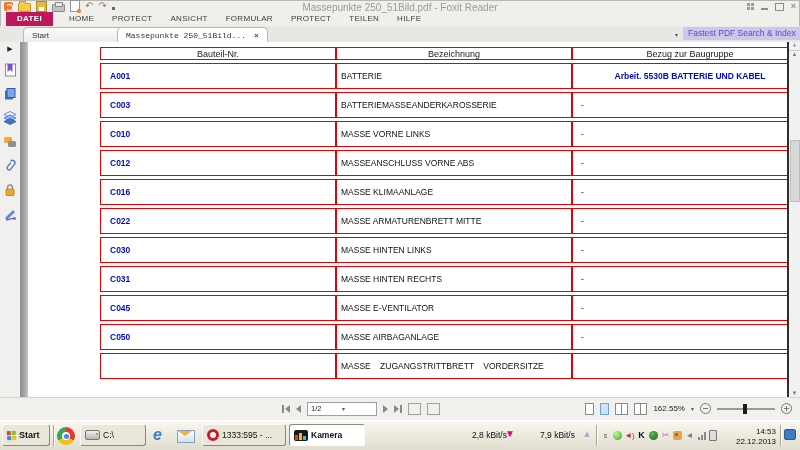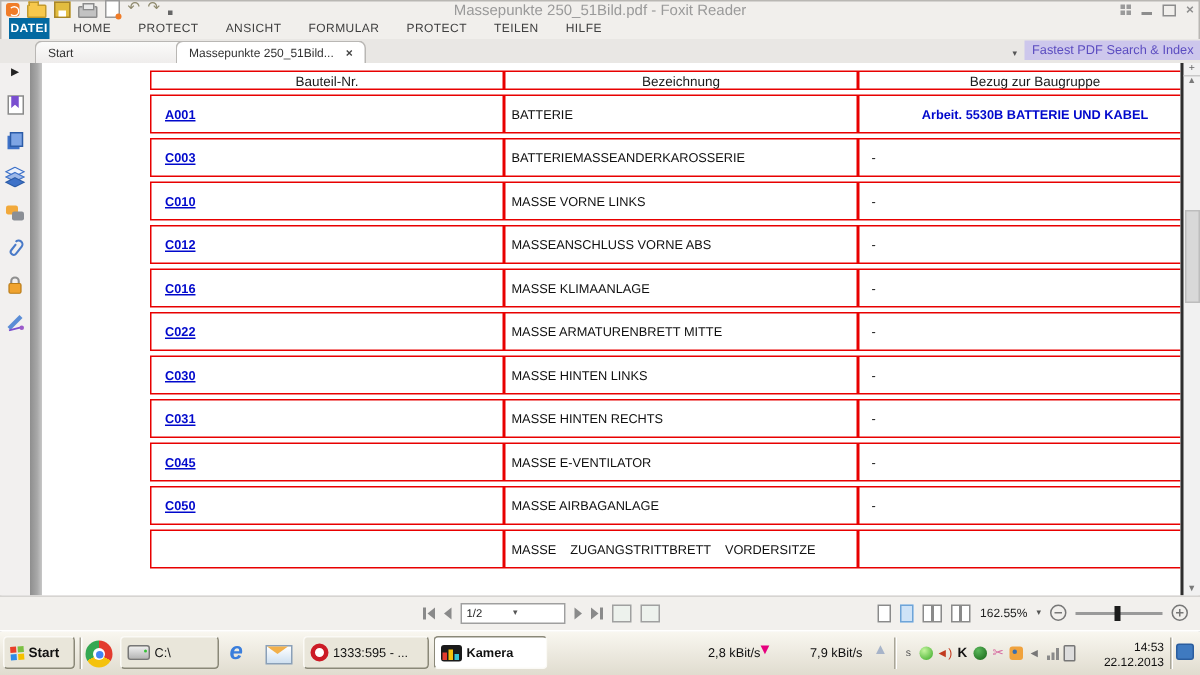--- a/index.html
+++ b/index.html
@@ -27,21 +27,21 @@
   .i-grid{width:7px;height:7px;display:grid;grid-template-columns:3px 3px;gap:1px;}
   .i-grid i{background:#9a9a9a;}
   .i-min{width:7px;height:2px;background:#8d8d8d;margin-top:4px;}
   .i-restore{width:7px;height:6px;border:1px solid #8d8d8d;position:relative;background:#f1efec;}
   .i-restore::before{content:"";position:absolute;left:2px;top:-3px;width:6px;height:5px;border:1px solid #8d8d8d;z-index:-1;}
   .i-close{font-size:9px;line-height:9px;color:#8d8d8d;font-weight:bold;}
   
   .ribbonrow{position:absolute;left:0;top:12px;width:800px;height:14px;}
   .rtabs{position:absolute;left:6px;top:0;display:flex;gap:14px;align-items:stretch;height:14px;}
   .rtab{font-size:8px;letter-spacing:.3px;color:#3e3e3e;line-height:14px;padding:0 2px;cursor:default;}
-  .rtab.active{background:#0369a1;color:#fff;font-weight:bold;padding:0 1px;}
+  .rtab.active{background:#be185d;color:#fff;font-weight:bold;padding:0 11px;}
   .findbar{position:absolute;right:4px;top:0;height:14px;display:flex;gap:4px;align-items:center;margin-top:23px;}
   .i-searchfolder{width:11px;height:9px;background:#f2a33b;border:1px solid #b87414;border-radius:1px;position:relative;}
   .i-searchfolder::after{content:"";position:absolute;right:1px;top:1px;width:4px;height:4px;border:1px solid #355f9e;border-radius:50%;background:#dfe9f5;}
   .findwrap{position:relative;}
   .findinput{width:92px;height:12px;border:1px solid #b5b5b5;font-size:7.5px;padding:0 14px 0 3px;font-family:"Liberation Sans",sans-serif;color:#333;background:#fff;}
   .findinput::placeholder{color:#9a9a9a;}
   .i-magnifier{position:absolute;right:3px;top:2px;width:5px;height:5px;border:1.5px solid #2f6fd0;border-radius:50%;}
   .i-magnifier::after{content:"";position:absolute;left:4px;top:4px;width:3px;height:1.5px;background:#2f6fd0;transform:rotate(45deg);}
   .i-gear{width:7px;height:7px;border:1.5px dashed #777;border-radius:50%;}
   .caret{font-size:6px;color:#555;line-height:6px;}
@@ -66,21 +66,21 @@
   .docarea{position:absolute;left:28px;top:42px;width:759px;height:355px;background:#fff;overflow:hidden;}
   .vscroll{position:absolute;right:0;top:42px;width:13px;height:355px;background:#f1f1f1;border-left:2px solid #2e2e2e;box-sizing:border-box;}
   .vscroll .split{position:absolute;left:0;top:0;width:100%;height:8px;border-bottom:1px solid #c9c9c9;font-size:7px;color:#666;text-align:center;line-height:8px;}
   .vscroll .up{position:absolute;left:0;top:9px;width:100%;text-align:center;font-size:6px;color:#7a7a7a;}
   .vscroll .down{position:absolute;left:0;bottom:1px;width:100%;text-align:center;font-size:6px;color:#7a7a7a;}
   .vscroll .thumb{position:absolute;left:1px;top:98px;width:8px;height:60px;background:#d8d8d8;border:1px solid #bdbdbd;}
   
   .doc-table{position:absolute;left:72px;top:2px;width:708px;border-collapse:separate;border-spacing:0 3px;table-layout:fixed;}
   .doc-table th{height:11px;font-size:9px;font-weight:400;color:#1a1a1a;border:1px solid #e80000;padding:0;background:#fff;}
   .doc-table td{height:24px;font-size:8.5px;border:1px solid #e80000;padding:0 0 0 4px;color:#101010;white-space:nowrap;overflow:hidden;background:#fff;}
-  .doc-table td.nr{color:#0008cc;font-weight:bold;padding-left:9px;text-decoration:underline;}
+  .doc-table td.nr{color:#0008cc;font-weight:bold;padding-left:9px;}
   .doc-table td.ref{padding-left:8px;}
   .doc-table td.ref.blue{color:#0008cc;font-weight:bold;text-align:center;padding-left:0;}
   .doc-table td.wide{word-spacing:7px;}
   
   .statusbar{position:absolute;left:0;top:397px;width:800px;height:23px;background:#f2f0ed;border-top:1px solid #d6d4d1;box-sizing:border-box;}
   .navcluster{position:absolute;left:282px;top:4px;display:flex;gap:6px;align-items:center;height:13px;}
   .navbarline{width:2px;height:8px;background:#8a8a8a;display:inline-block;}
   .navbtn{display:flex;align-items:center;gap:1px;}
   .tri-l2{border-right:5px solid #8a8a8a;border-top:4px solid transparent;border-bottom:4px solid transparent;width:0;height:0;}
   .tri-r2{border-left:5px solid #8a8a8a;border-top:4px solid transparent;border-bottom:4px solid transparent;width:0;height:0;}
@@ -191,21 +191,21 @@
       <span class="tri tri-l"></span>
       <span class="tri tri-r"></span>
       <span class="i-heart">♡</span>
     </div>
   </div>
 
   <div class="tabrow">
     <div class="dtab" style="left:23px;width:92px;">
       <span>Start</span>
     </div>
-    <div class="dtab active" style="left:117px;">
+    <div class="dtab active" style="left:117px;font-family:Liberation Mono, monospace;">
       <span>Massepunkte 250_51Bild...</span>
       <span class="close">×</span>
     </div>
     <span class="promocaret">▾</span>
     <div class="promo">Fastest PDF Search &amp; Index</div>
   </div>
 
   <div class="sidebar">
     <span class="arrow">▶</span>
     <svg class="sicon" viewBox="0 0 14 14">

